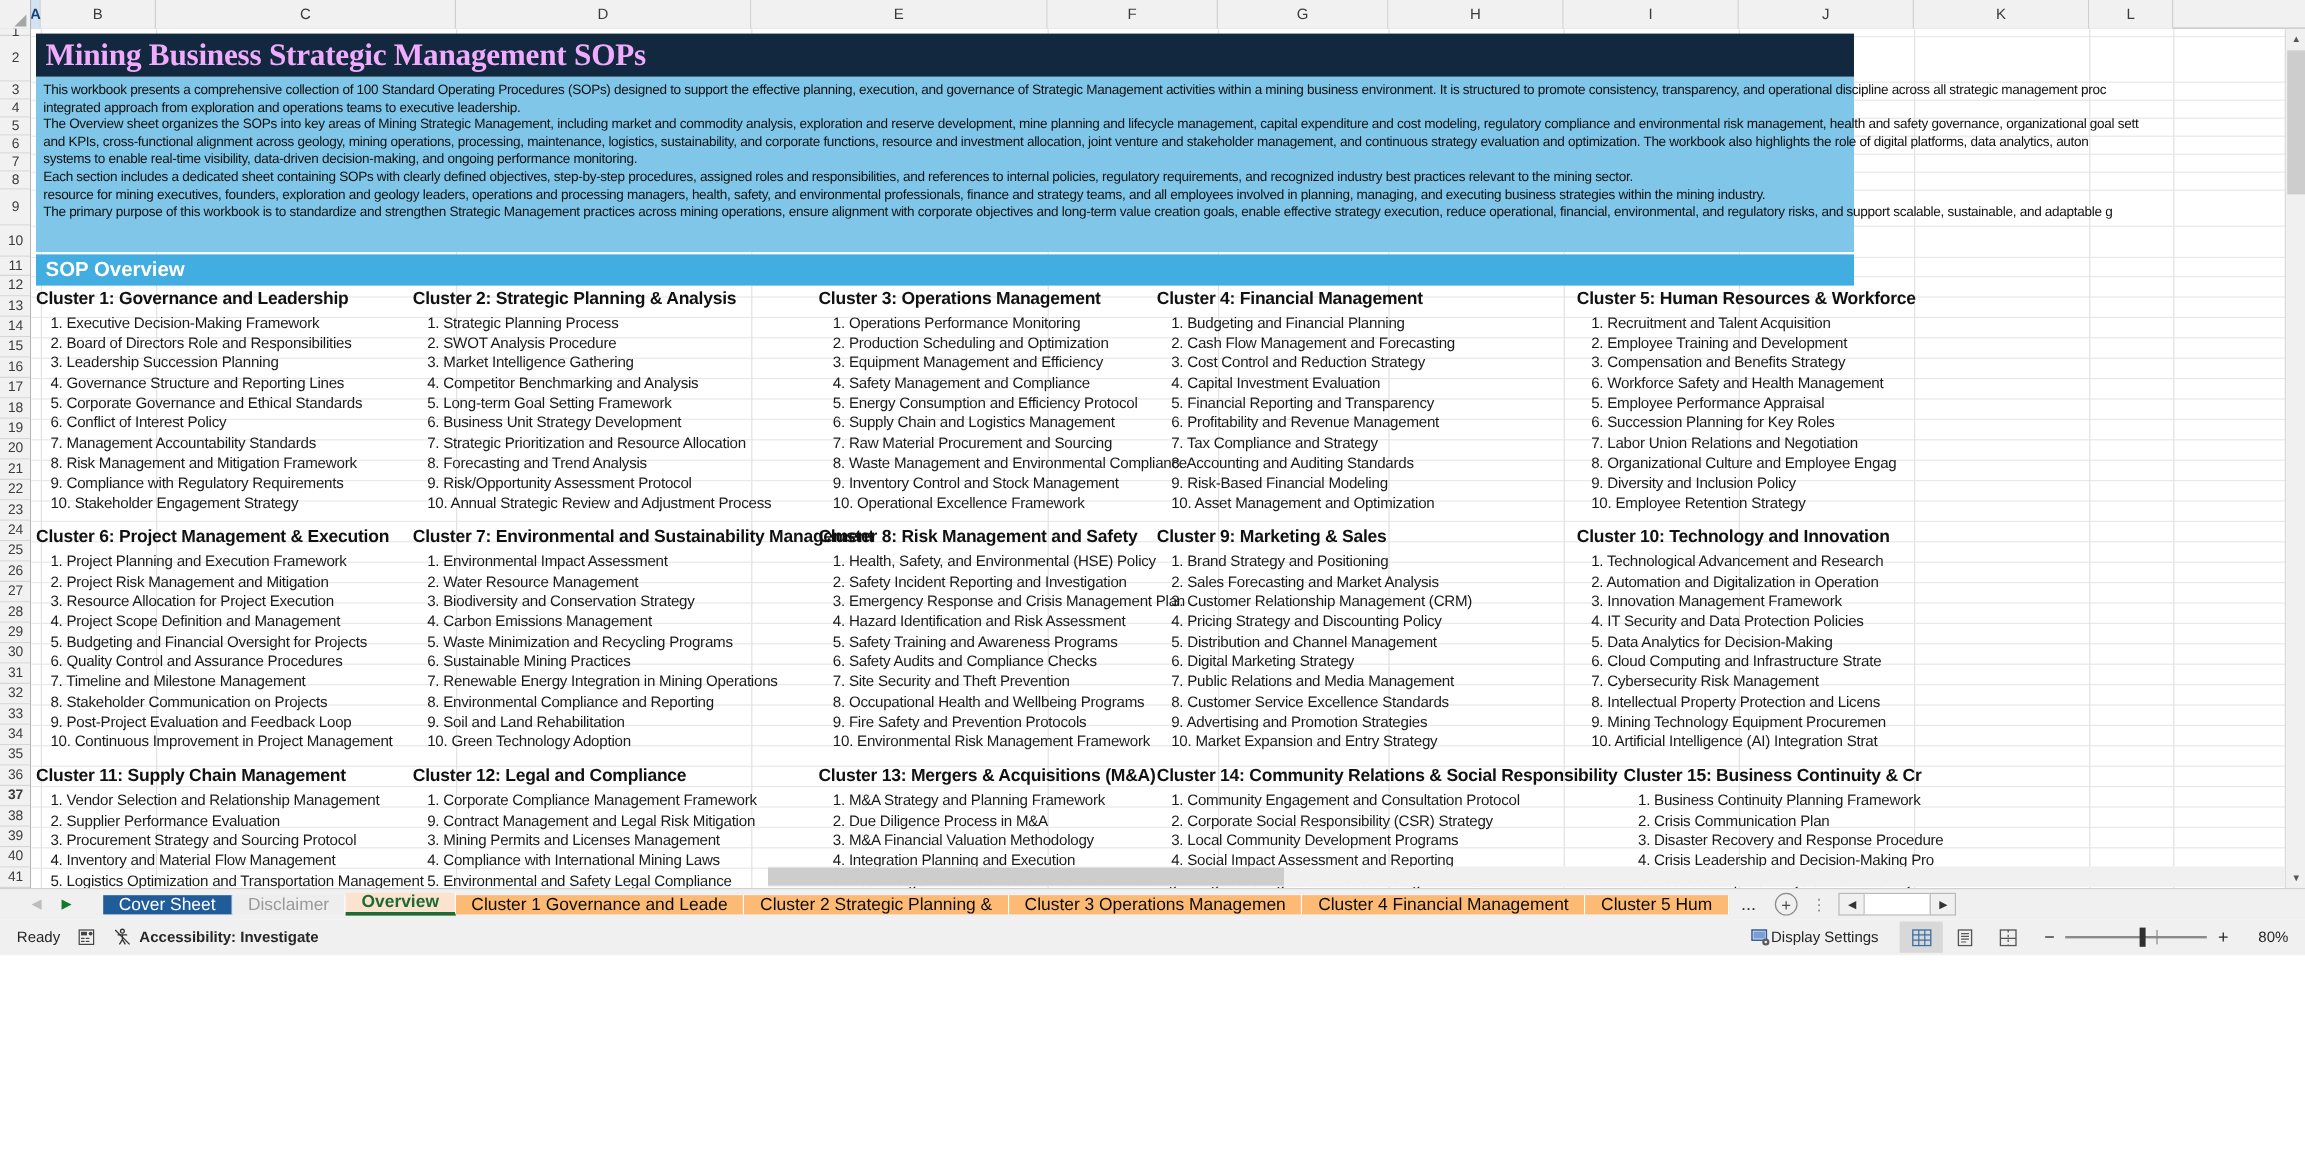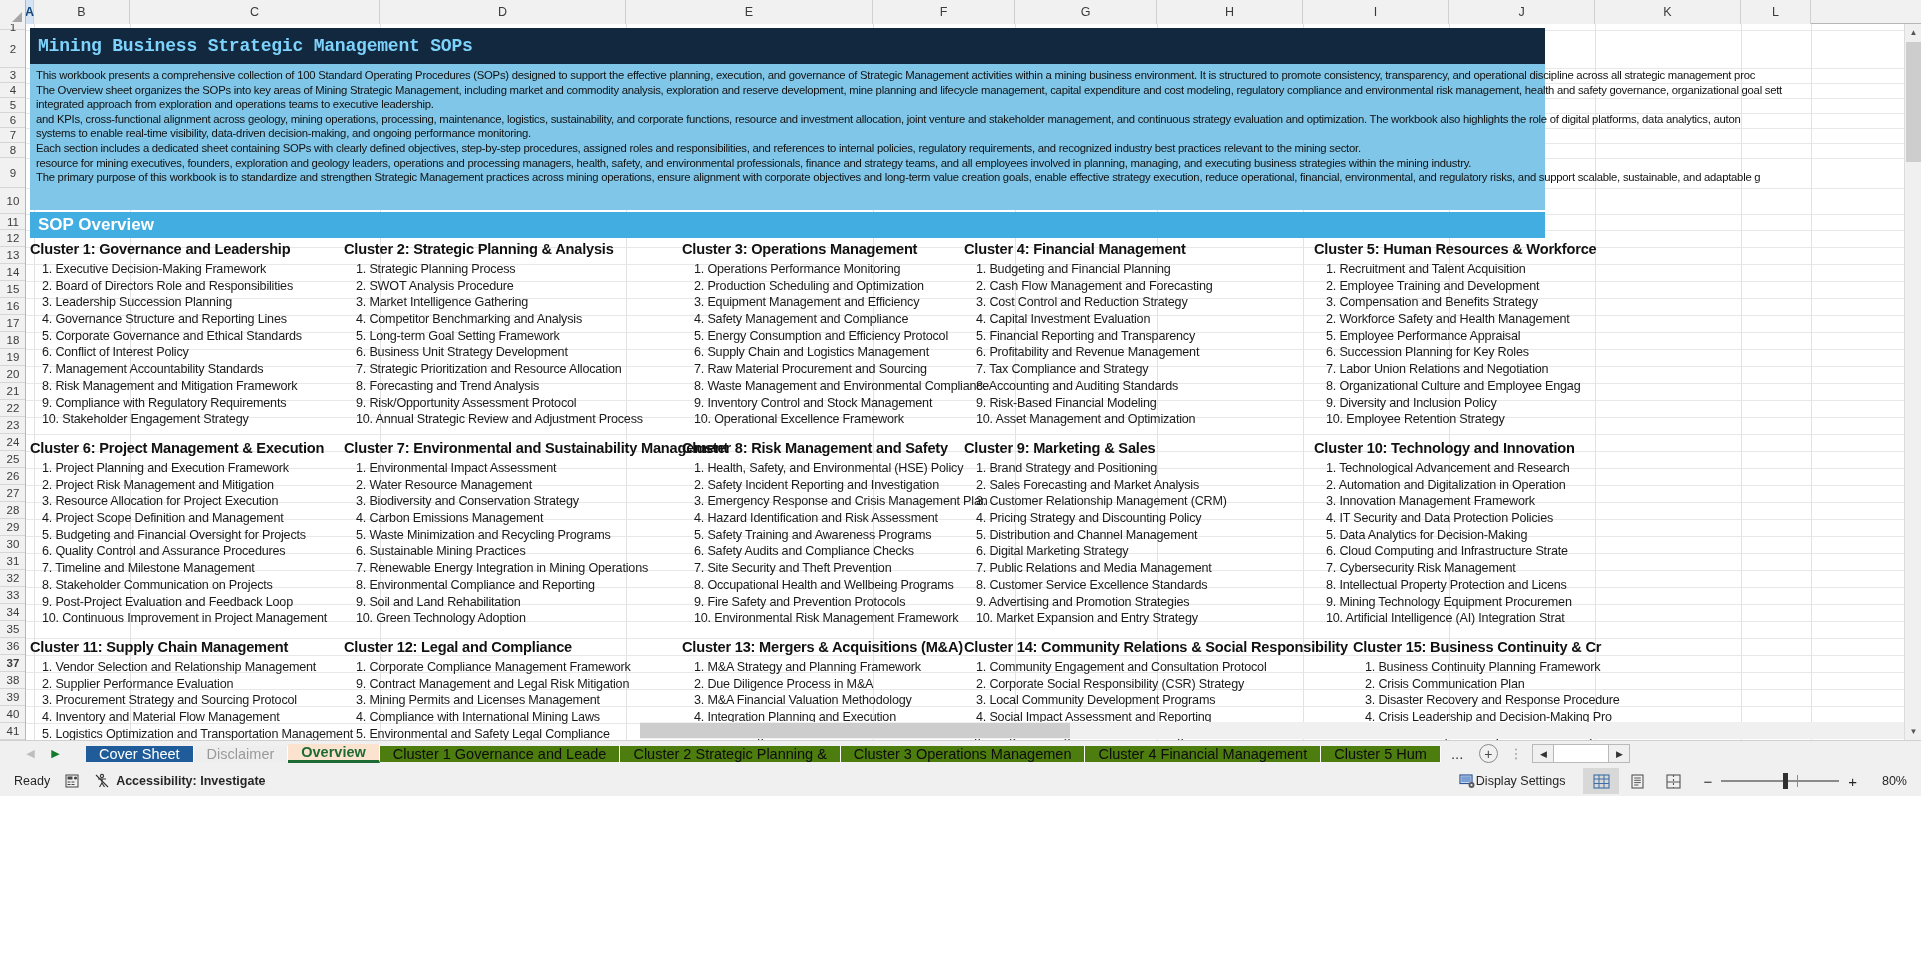--- a/index.html
+++ b/index.html
@@ -54,23 +54,23 @@
   .hline{ position:absolute; left:0; right:0; height:1px; background:#e8e8e8; }
 
   .sheet{ position:absolute; inset:0; }
 
   
   .title-band{
     position:absolute; left:4px; top:4px; width:1515px; height:36px;
     background:#12283f; display:flex; align-items:center;
   }
   .title-band span{
-    color:#7dd3fc; font-size:18px; font-weight:bold;
+    color:#f0abfc; font-size:26px; font-weight:bold;
     letter-spacing:-.2px; padding-left:8px;
-    font-family:Liberation Mono, monospace;
+    font-family:Liberation Serif, serif;
   }
 
   
   .intro-band{
     position:absolute; left:4px; top:40px; width:1515px; height:146px;
     background:#7fc6e8; padding:4px 0 0 6px;
   }
   .intro-line{
     font-size:11.3px; color:#111; line-height:14.6px;
     white-space:nowrap; letter-spacing:-.25px; height:14.6px;
@@ -118,21 +118,21 @@
     display:flex; align-items:center; justify-content:center;
     padding:0 13px; font-size:14.5px; white-space:nowrap;
     border-right:1px solid #ffffff; background:#d9d9d9; color:#444;
   }
   .tab.blue-dark{ background:#1f5c99; color:#fff; }
   .tab.plain{ background:#eeeeee; color:#9a9a9a; }
   .tab.active{
     background:#fbe3cf; color:#1d6b32; font-weight:bold;
     border-bottom:3px solid #1d6b32;
   }
-  .tab.cyan{ background:#4d7c0f; color:#0d0d0d; }
+  .tab.cyan{ background:#fdba74; color:#0d0d0d; }
   .tab-ellipsis{
     display:flex;align-items:center;padding:0 10px;font-size:15px;color:#333;
   }
   .tab-plus{
     display:flex;align-items:center;justify-content:center;
     width:30px; font-size:17px; color:#555;
   }
   .tab-plus .circ{
     width:19px;height:19px;border:1px solid #8a8a8a;border-radius:50%;
     display:flex;align-items:center;justify-content:center;font-size:14px;line-height:1;
@@ -314,22 +314,22 @@
       </div>
 
     <div class="sheet">
 
       <div class="title-band">
         <span>Mining Business Strategic Management SOPs</span>
       </div>
 
       <div class="intro-band">
         <div class="intro-line">This workbook presents a comprehensive collection of 100 Standard Operating Procedures (SOPs) designed to support the effective planning, execution, and governance of Strategic Management activities within a mining business environment. It is structured to promote consistency, transparency, and operational discipline across all strategic management proc</div>
+        <div class="intro-line">integrated approach from exploration and operations teams to executive leadership.</div>
         <div class="intro-line">The Overview sheet organizes the SOPs into key areas of Mining Strategic Management, including market and commodity analysis, exploration and reserve development, mine planning and lifecycle management, capital expenditure and cost modeling, regulatory compliance and environmental risk management, health and safety governance, organizational goal sett</div>
-        <div class="intro-line">integrated approach from exploration and operations teams to executive leadership.</div>
         <div class="intro-line">and KPIs, cross-functional alignment across geology, mining operations, processing, maintenance, logistics, sustainability, and corporate functions, resource and investment allocation, joint venture and stakeholder management, and continuous strategy evaluation and optimization. The workbook also highlights the role of digital platforms, data analytics, auton</div>
         <div class="intro-line">systems to enable real-time visibility, data-driven decision-making, and ongoing performance monitoring.</div>
         <div class="intro-line">Each section includes a dedicated sheet containing SOPs with clearly defined objectives, step-by-step procedures, assigned roles and responsibilities, and references to internal policies, regulatory requirements, and recognized industry best practices relevant to the mining sector.</div>
         <div class="intro-line">resource for mining executives, founders, exploration and geology leaders, operations and processing managers, health, safety, and environmental professionals, finance and strategy teams, and all employees involved in planning, managing, and executing business strategies within the mining industry.</div>
         <div class="intro-line">The primary purpose of this workbook is to standardize and strengthen Strategic Management practices across mining operations, ensure alignment with corporate objectives and long-term value creation goals, enable effective strategy execution, reduce operational, financial, environmental, and regulatory risks, and support scalable, sustainable, and adaptable g</div>
       </div>
 
       <div class="sop-band">
         <span>SOP Overview</span>
       </div>
@@ -395,21 +395,21 @@
                 <li>9. Risk-Based Financial Modeling</li>
                 <li>10. Asset Management and Optimization</li>
               </ol>
             </div>
             <div class="cluster" style="left: 1288px; width: 300px;">
               <h3>Cluster 5: Human Resources &amp; Workforce</h3>
               <ol>
                 <li>1. Recruitment and Talent Acquisition</li>
                 <li>2. Employee Training and Development</li>
                 <li>3. Compensation and Benefits Strategy</li>
-                <li>2. Workforce Safety and Health Management</li>
+                <li>6. Workforce Safety and Health Management</li>
                 <li>5. Employee Performance Appraisal</li>
                 <li>6. Succession Planning for Key Roles</li>
                 <li>7. Labor Union Relations and Negotiation</li>
                 <li>8. Organizational Culture and Employee Engag</li>
                 <li>9. Diversity and Inclusion Policy</li>
                 <li>10. Employee Retention Strategy</li>
               </ol>
             </div>
           </div>
           <div class="cluster-row">

